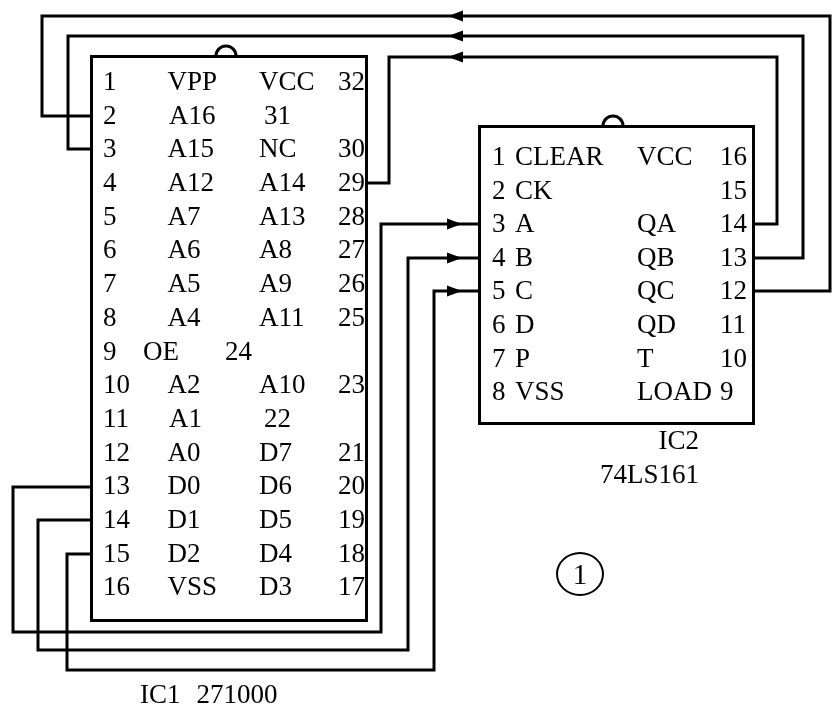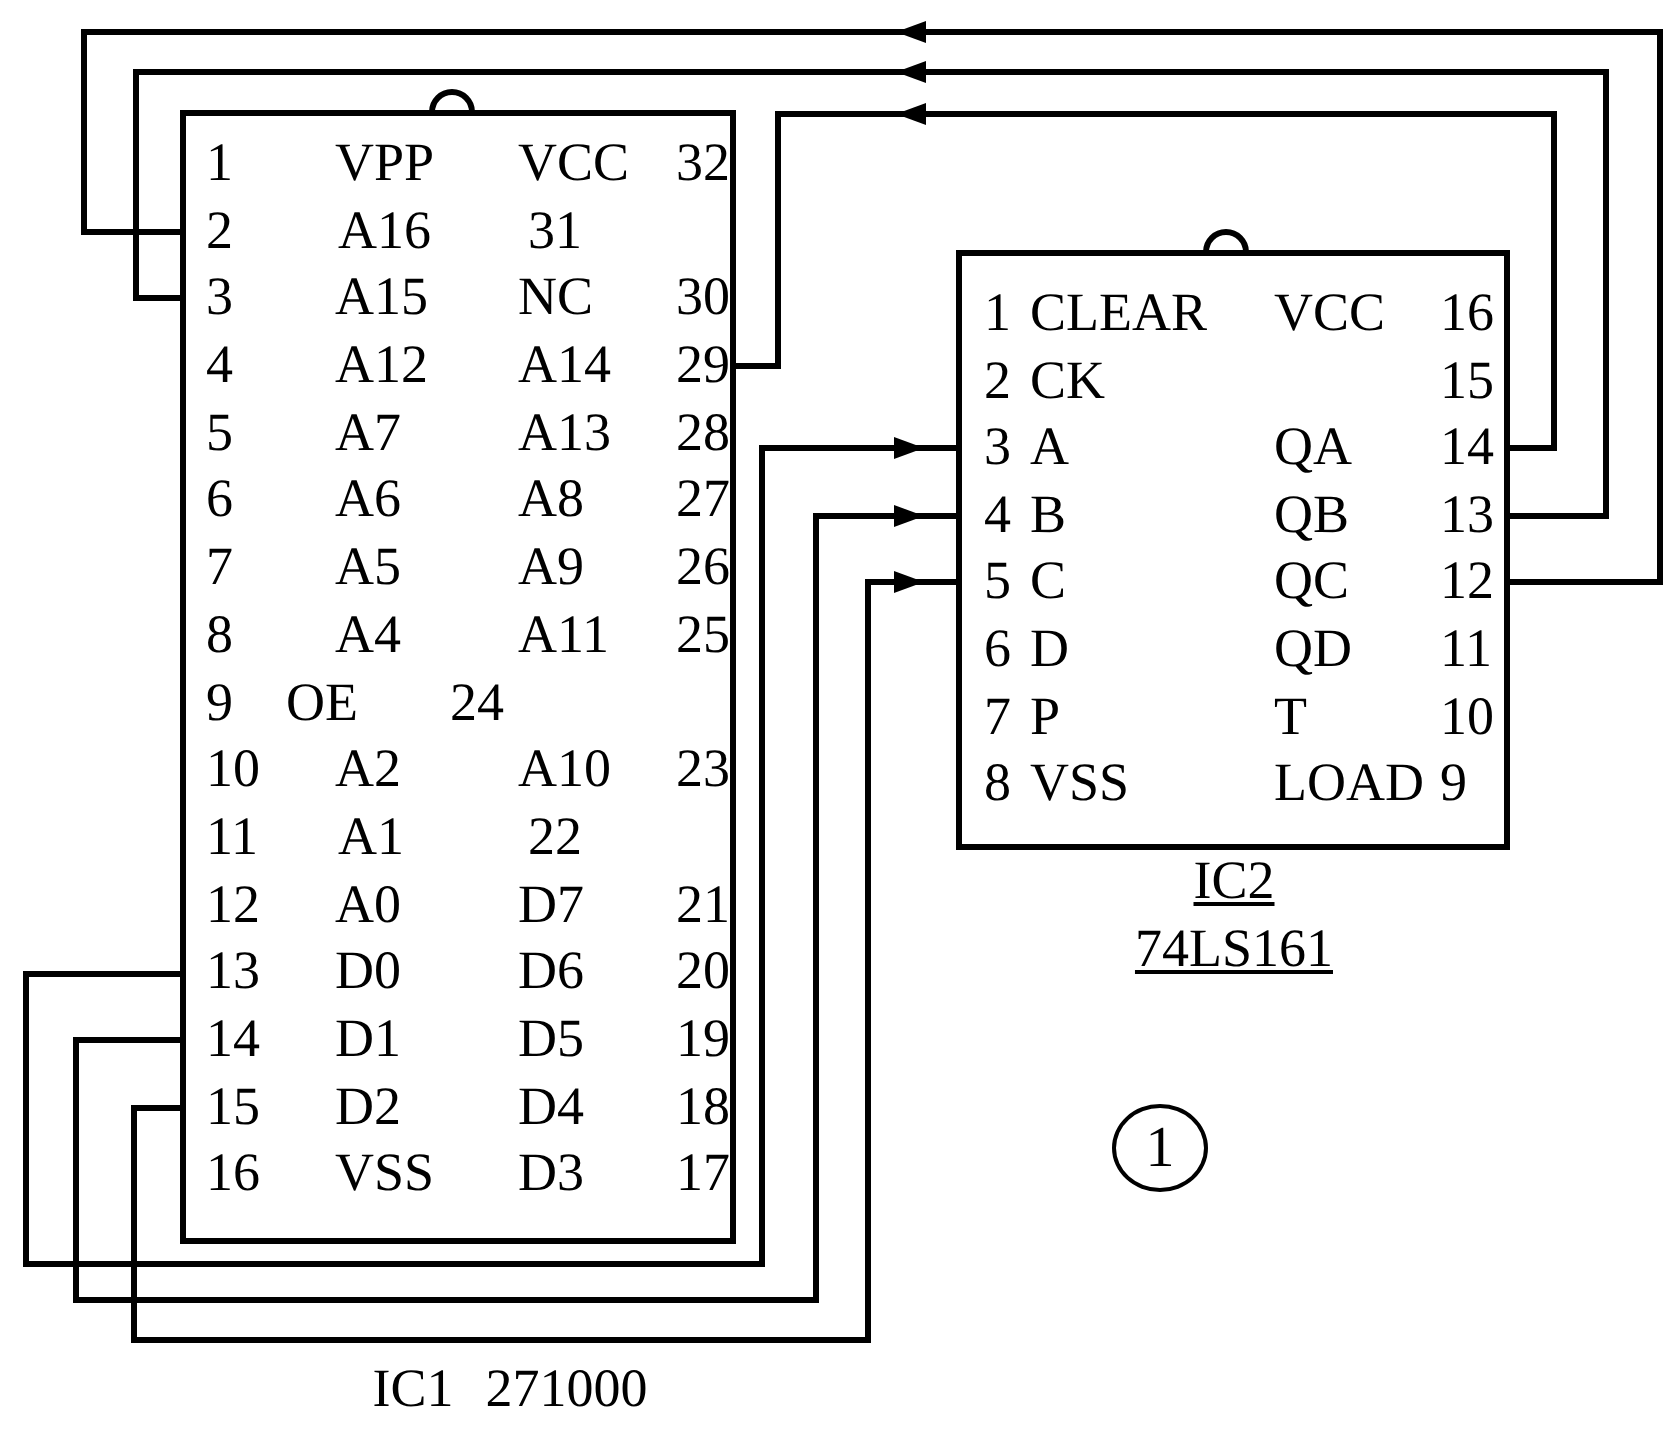--- a/index.html
+++ b/index.html
@@ -17,23 +17,23 @@
   .prow span{display:block;box-sizing:border-box;}
   .ic1 .c1{width:50px;padding-left:10px;}
   .ic1 .c2{width:95px;margin-left:26px;}
   .ic1 .c3{width:82px;}
   .ic1 .c4{flex:1;}
   .ic2 .c1{width:34px;padding-left:11px;}
   .ic2 .c2{width:122px;}
   .ic2 .c3{width:83px;}
   .ic2 .c4{flex:1;}
   .caption{position:absolute;font-size:27px;color:#000;}
-  .cap1{left:140px;top:679px;width:230px;text-align:center;}
+  .cap1{left:140px;top:679px;width:230px;}
   .cap1 .gap{margin-right:16px;}
-  .cap2{left:535px;top:423px;width:164px;text-align:center;line-height:34px;text-decoration:underline;}
+  .cap2{left:535px;top:423px;width:164px;text-align:right;line-height:34px;}
   .fignum{
     position:absolute;left:556px;top:552px;width:44px;height:40px;
     border:2.5px solid #000;border-radius:50%;
     font-size:29px;line-height:40px;text-align:center;
   }
 </style>
 </head>
 <body>
 
 <div class="canvas">

